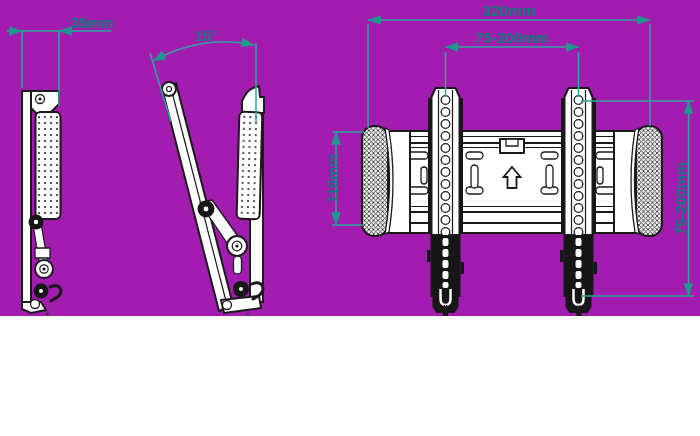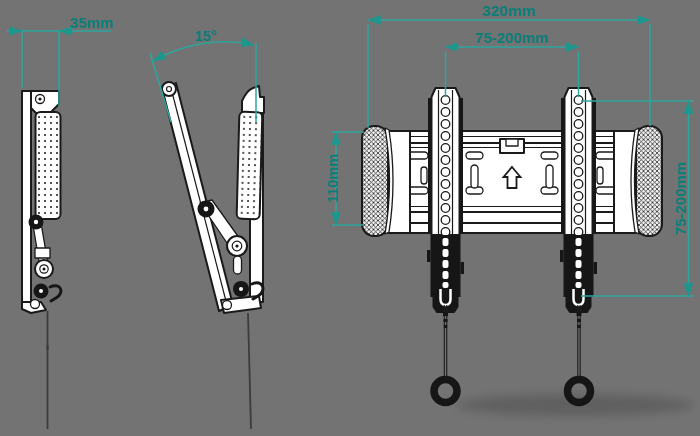--- a/index.html
+++ b/index.html
@@ -1,17 +1,17 @@
 <!DOCTYPE html>
 <html><head>
 <meta charset="utf-8">
 <style>
   html,body { margin:0; padding:0; background:#ffffff; }
   #canvas {
-    position:relative; width:700px; height:436px; background:#737373;
+    position:relative; width:700px; height:316px; background:#a21caf;
     font-family:"Liberation Sans", sans-serif; overflow:hidden;
   }
   svg { display:block; }
   .ln   { fill:#ffffff; stroke:#1a1a1a; stroke-width:2; stroke-linejoin:round; }
   .lnt  { fill:#ffffff; stroke:#1a1a1a; stroke-width:1.3; stroke-linejoin:round; }
   .lin  { fill:none; stroke:#1a1a1a; stroke-width:1.2; }
   .blk  { fill:#161616; stroke:none; }
   .wire { fill:none; stroke:#3c3c3c; stroke-width:1.8; }
   .dim  { fill:none; stroke:#2da69c; stroke-width:1.5; }
   .dimtext { fill:#0a7e79; font-family:"Liberation Sans", sans-serif; font-weight:bold; }

